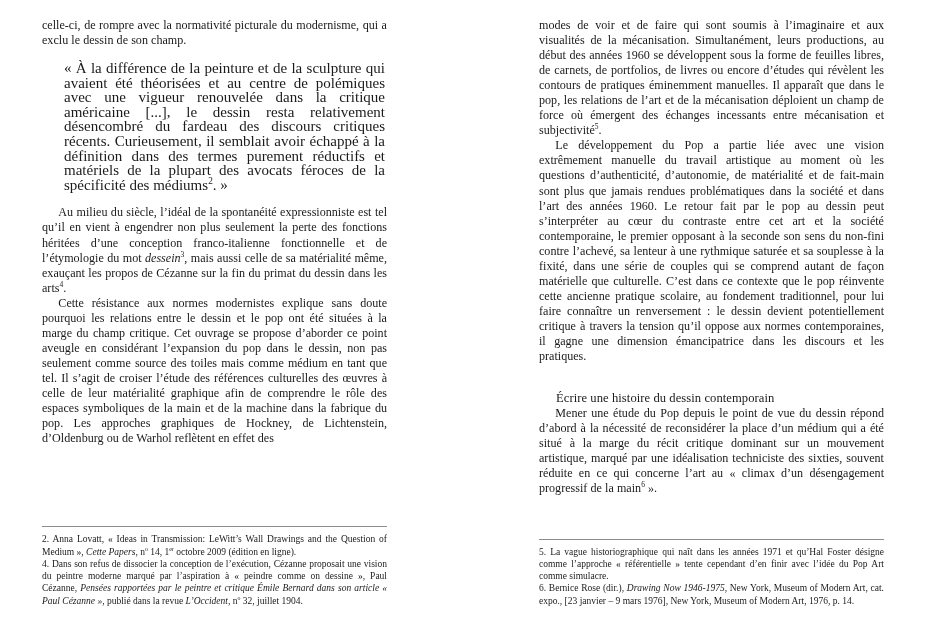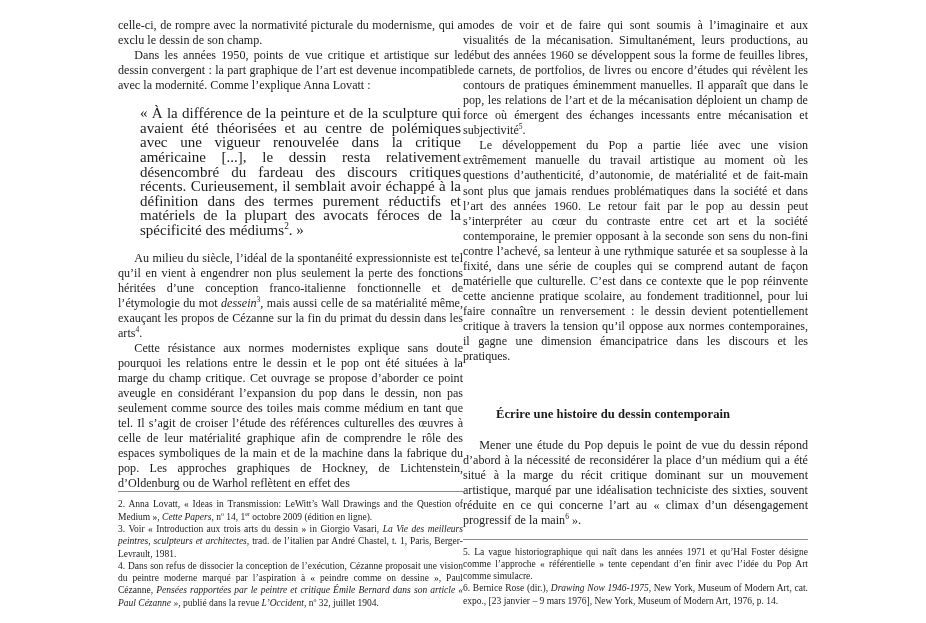--- a/index.html
+++ b/index.html
@@ -14,21 +14,21 @@
     color: #1a1a1a;
     overflow: hidden;
   }
   .page {
     position: relative;
     width: 926px;
     height: 623px;
     box-sizing: border-box;
     padding: 18px 42px 10px 42px;
     display: flex;
-    justify-content: center;
+    justify-content: space-between;
   }
   .column {
     width: 345px;
     position: relative;
     display: flex;
     flex-direction: column;
     height: 100%;
   }
   .col-body {
     flex: 0 0 auto;
@@ -51,24 +51,24 @@
     margin: 13px 0 13px 0;
     padding-left: 22px;
     padding-right: 2px;
     font-size: 15px;
     line-height: 14.6px;
     text-align: justify;
     text-indent: 0;
   }
   
   h2.section-heading {
-    margin: 16px;
+    margin: 0;
     font-size: 12.6px;
     line-height: 16px;
-    font-weight: bold;
+    font-weight: normal;
     text-indent: 1.35em;
     letter-spacing: 0.005em;
   }
   .heading-gap {
     height: 26px;
   }
   
   .footnotes {
     margin-top: auto;
     padding-bottom: 6px;
@@ -96,37 +96,35 @@
 </head>
 <body>
 
 <div class="page">
 
   <div class="column">
     <div class="col-body">
 
       <p class="para noindent">celle-ci, de rompre avec la normativité picturale du modernisme, qui a exclu le dessin de son champ.</p>
 
-      <p class="para">Dans les années 1950, points de vue critique et artistique sur le dessin convergent : la part graphique de l’art est devenue incompatible avec la modernité. Comme l’explique Anna Lovatt :</p>
 
       <div class="quote">
         <span>« À la différence de la peinture et de la sculpture qui avaient été théorisées et au centre de polémiques avec une vigueur renouvelée dans la critique américaine [...], le dessin resta relativement désencombré du fardeau des discours critiques récents. Curieusement, il semblait avoir échappé à la définition dans des termes purement réductifs et matériels de la plupart des avocats féroces de la spécificité des médiums</span><sup>2</sup><span>. »</span>
       </div>
 
       <p class="para"><span>Au milieu du siècle, l’idéal de la spontanéité expressionniste est tel qu’il en vient à engendrer non plus seulement la perte des fonctions héritées d’une conception franco-italienne fonctionnelle et de l’étymologie du mot </span><i>dessein</i><sup>3</sup><span>, mais aussi celle de sa matérialité même, exauçant les propos de Cézanne sur la fin du primat du dessin dans les arts</span><sup>4</sup><span>.</span></p>
 
       <p class="para">Cette résistance aux normes modernistes explique sans doute pourquoi les relations entre le dessin et le pop ont été situées à la marge du champ critique. Cet ouvrage se propose d’aborder ce point aveugle en considérant l’expansion du pop dans le dessin, non pas seulement comme source des toiles mais comme médium en tant que tel. Il s’agit de croiser l’étude des références culturelles des œuvres à celle de leur matérialité graphique afin de comprendre le rôle des espaces symboliques de la main et de la machine dans la fabrique du pop. Les approches graphiques de Hockney, de Lichtenstein, d’Oldenburg ou de Warhol reflètent en effet des</p>
 
     </div>
 
     <div class="footnotes">
       <hr class="footnote-rule">
       <div id="left-footnotes">
           <p class="footnote"><span>2. Anna Lovatt, « Ideas in Transmission: LeWitt’s Wall Drawings and the Question of Medium », </span><i>Cette Papers</i><span>, n</span><sup>o</sup><span> 14, 1</span><sup>er</sup><span> octobre 2009 (édition en ligne).</span></p>
-          <p class="footnote"><span>3. Voir « Introduction aux trois arts du dessin » in Giorgio Vasari, </span><i>La Vie des meilleurs peintres, sculpteurs et architectes</i><span>, trad. de l’italien par André Chastel, t. 1, Paris, Berger-Levrault, 1981.</span></p>
           <p class="footnote"><span>4. Dans son refus de dissocier la conception de l’exécution, Cézanne proposait une vision du peintre moderne marqué par l’aspiration à « peindre comme on dessine », Paul Cézanne, </span><i>Pensées rapportées par le peintre et critique Émile Bernard dans son article « Paul Cézanne »</i><span>, publié dans la revue </span><i>L’Occident</i><span>, n</span><sup>o</sup><span> 32, juillet 1904.</span></p>
         </div>
     </div>
   </div>
 
   <div class="column">
     <div class="col-body">
 
       <p class="para noindent"><span>modes de voir et de faire qui sont soumis à l’imaginaire et aux visualités de la mécanisation. Simultanément, leurs productions, au début des années 1960 se développent sous la forme de feuilles libres, de carnets, de portfolios, de livres ou encore d’études qui révèlent les contours de pratiques éminemment manuelles. Il apparaît que dans le pop, les relations de l’art et de la mécanisation déploient un champ de force où émergent des échanges incessants entre mécanisation et subjectivité</span><sup>5</sup><span>.</span></p>
 

